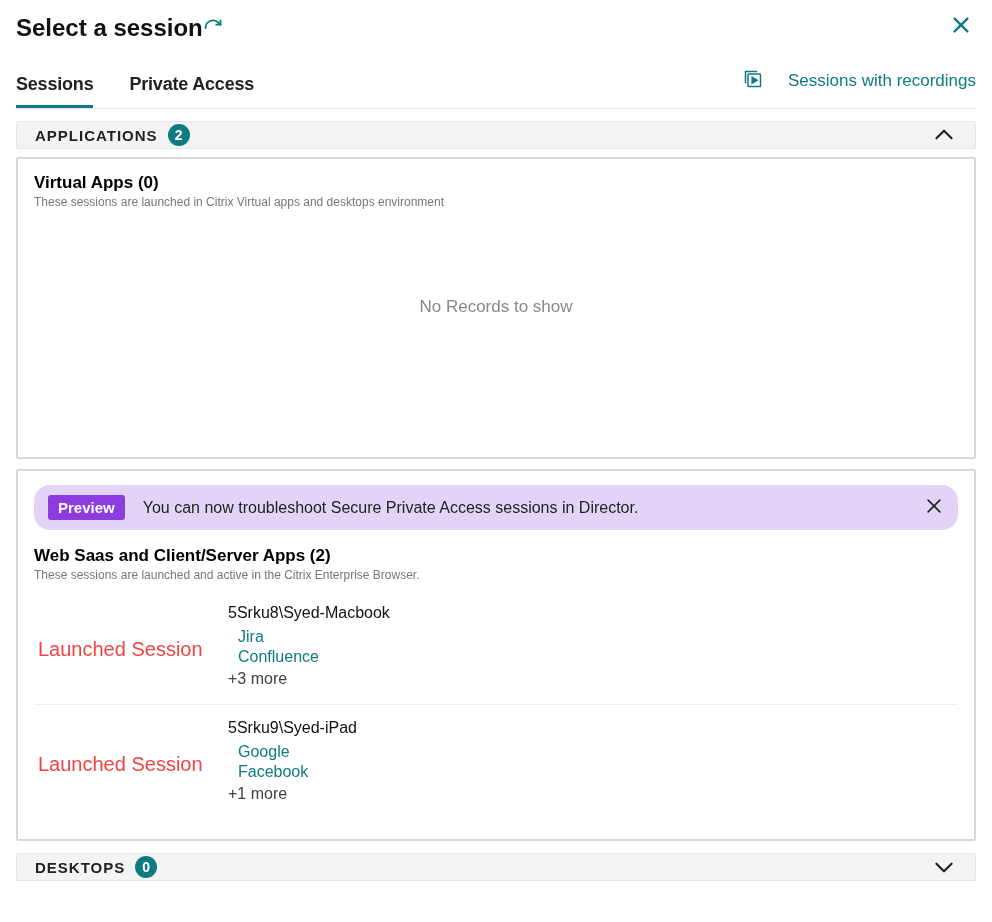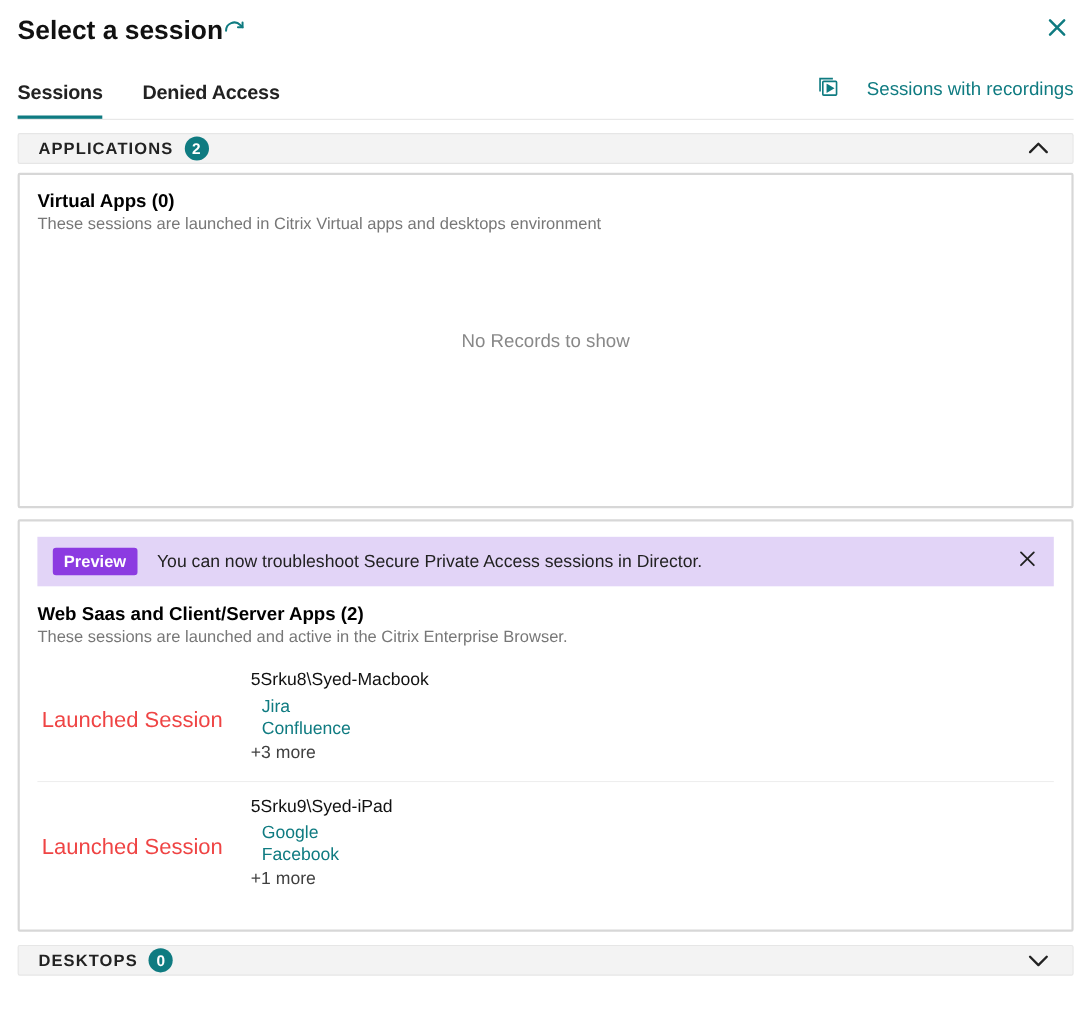--- a/index.html
+++ b/index.html
@@ -107,33 +107,33 @@
     padding: 14px 16px 20px 16px;
     margin-bottom: 10px;
     background: #fff;
   }
   .card-title {
     font-size: 17px;
     font-weight: 600;
     margin-bottom: 2px;
   }
   .card-sub {
-    font-size: 15px;
+    font-size: 12px;
     color: #777;
     margin-bottom: 8px;
   }
   .empty-msg {
     text-align: center;
     color: #888;
     font-size: 17px;
     padding: 80px 0 120px 0;
   }
   .preview-banner {
     background: #e2d4f7;
-    border-radius: 0;
+    border-radius: 16px;
     display: flex;
     align-items: center;
     padding: 10px 14px;
     margin-bottom: 16px;
     gap: 18px;
   }
   .preview-pill {
     background: #8c3be1;
     color: #fff;
     font-weight: 600;
@@ -199,21 +199,21 @@
 </div>
 <span class="close-icon">
   <svg width="22" height="22" viewBox="0 0 24 24" fill="none" stroke="currentColor" stroke-width="2.5" stroke-linecap="round">
     <line x1="5" y1="5" x2="19" y2="19"></line>
       <line x1="19" y1="5" x2="5" y2="19"></line>
   </svg>
 </span>
 
 <div class="tabs-row">
   <div class="tab active">Sessions</div>
-  <div class="tab">Denied Access</div>
+  <div class="tab">Private Access</div>
   <div class="recordings-link">
     <span>
       <svg width="20" height="20" viewBox="0 0 24 24" fill="none" stroke="currentColor" stroke-width="1.8">
         <rect x="6" y="6" width="15" height="15" rx="1"></rect>
         <polyline points="3 17 3 3 17 3"></polyline>
         <polygon points="11 10 17 13.5 11 17" fill="currentColor"></polygon>
       </svg>
     </span>
     <span>Sessions with recordings</span>
   </div>

